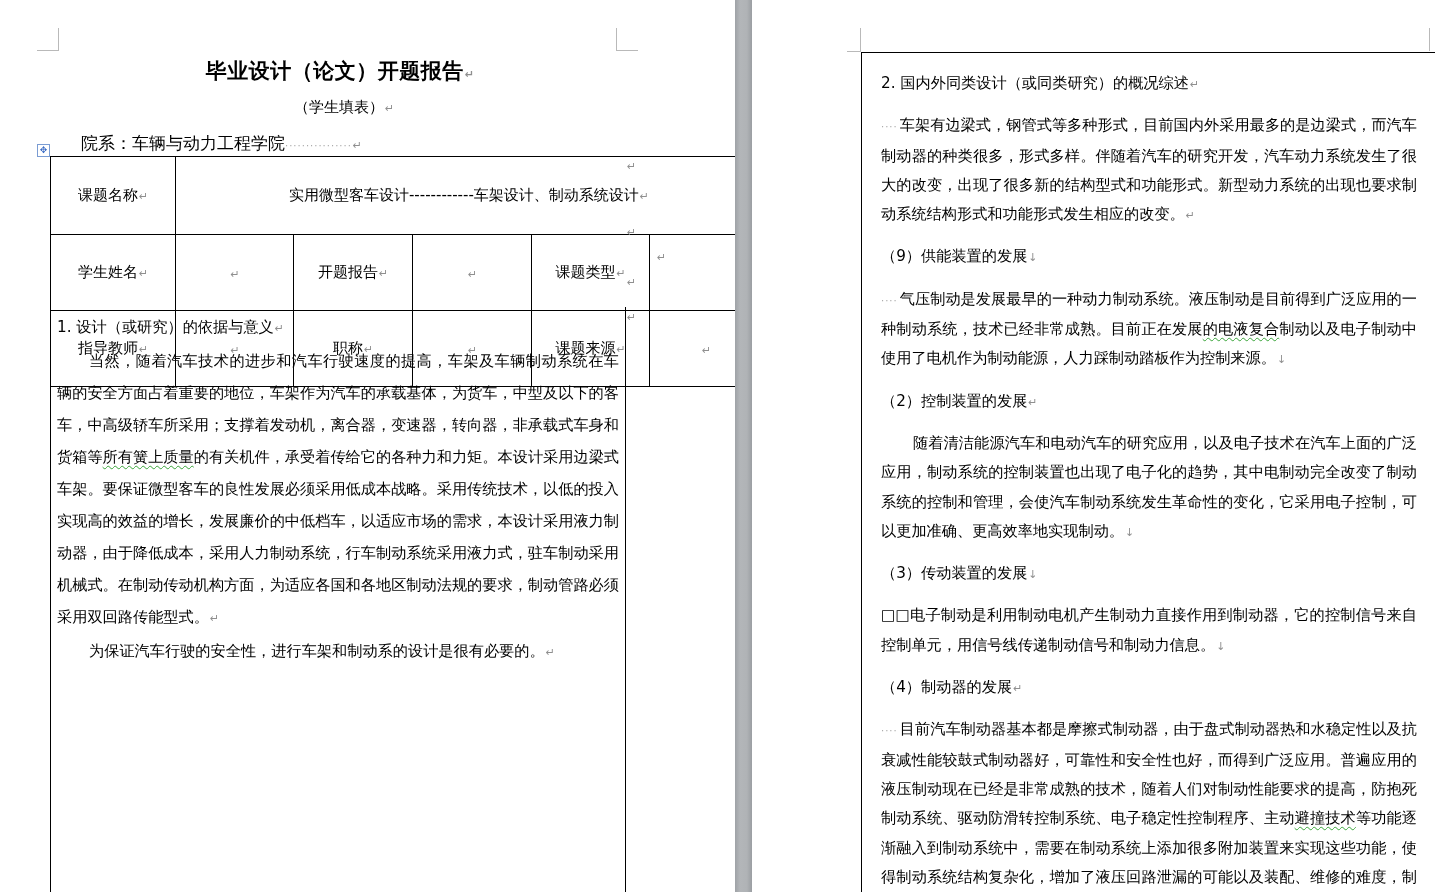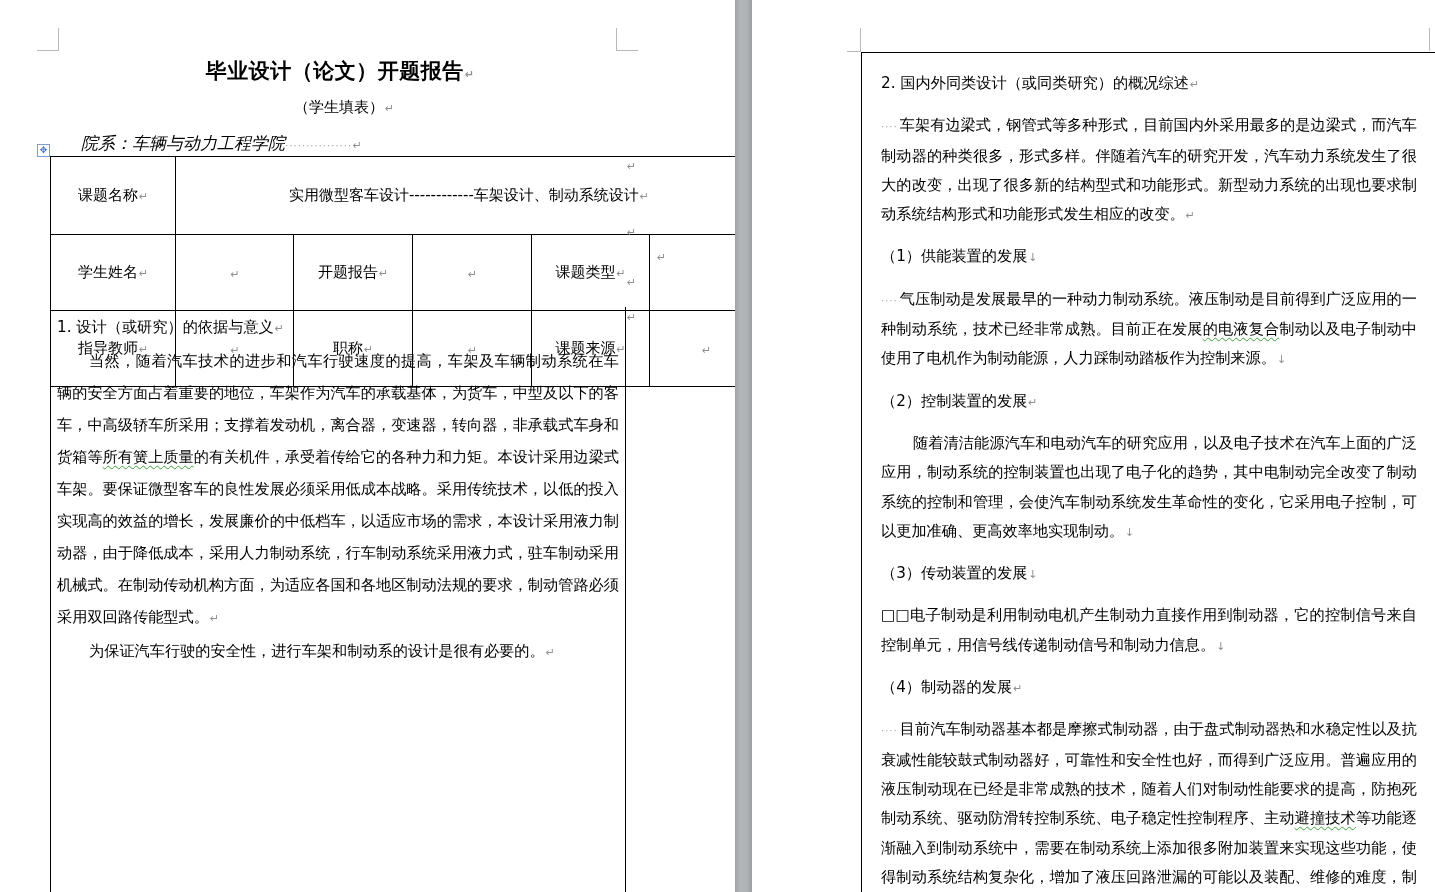--- a/index.html
+++ b/index.html
@@ -17,21 +17,21 @@
     background:linear-gradient(to right,#9ea2a6 0%,#b3b6b9 30%,#b0b3b6 70%,#9a9ea2 100%);
   }
   .crop { position:absolute; background:#b9b9b9; }
   .pm { color:#8f8f8f; font-size:11px; margin-left:1px; }
   .dots { color:#a8a8a8; letter-spacing:1px; font-size:10px; }
   .title {
     position:absolute; left:0; width:680px; top:57px; text-align:center;
     font-size:21px; font-weight:bold; letter-spacing:0.5px;
   }
   .subtitle { position:absolute; left:0; width:688px; top:98px; text-align:center; font-size:15px; }
-  .dept { position:absolute; left:81px; top:132px; font-size:17px;font-style:italic; }
+  .dept { position:absolute; left:81px; top:132px; font-size:17px; }
   .table-handle {
     position:absolute; left:37px; top:144px; width:11px; height:11px;
     border:1px solid #7a9cd3; color:#3a6bc4; font-size:9px; line-height:10px;
     text-align:center; background:#fff;
   }
   .tbl { position:absolute; left:50px; top:156px; border-collapse:collapse; }
   .tbl td {
     border:1px solid #000; text-align:center; font-size:15px; padding:12px;
     height:51px;
   }
@@ -115,21 +115,21 @@
 
 <div id="page-right" class="page">
   <div class="crop" style="left:108px;top:28px;width:1px;height:23px;"></div>
   <div class="crop" style="left:95px;top:51px;width:14px;height:1px;"></div>
   <div class="crop" style="left:677px;top:28px;width:1px;height:23px;"></div>
 
   <div class="right-box"></div>
   <div class="right-text">
     <p><span>2. 国内外同类设计（或同类研究）的概况综述</span><span class="pm">↵</span></p>
     <p><span class="dots">····</span><span style="padding-left:2px;">车架有边梁式，钢管式等多种形式，目前国内外采用最多的是边梁式，而汽车制动器的种类很多，形式多样。伴随着汽车的研究开发，汽车动力系统发生了很大的改变，出现了很多新的结构型式和功能形式。新型动力系统的出现也要求制动系统结构形式和功能形式发生相应的改变。</span><span class="pm">↵</span></p>
-    <p><span>（1）供能装置的发展</span><span class="pm">↓</span></p>
+    <p><span>（9）供能装置的发展</span><span class="pm">↓</span></p>
     <p><span class="dots">····</span><span style="padding-left:2px;">气压制动是发展最早的一种动力制动系统。液压制动是目前得到广泛应用的一种制动系统，技术已经非常成熟。目前正在发展</span><span class="wavy">的电液复合</span><span>制动以及电子制动中使用了电机作为制动能源，人力踩制动踏板作为控制来源。</span><span class="pm">↓</span></p>
     <p><span>（2）控制装置的发展</span><span class="pm">↵</span></p>
     <p class="indent"><span>随着清洁能源汽车和电动汽车的研究应用，以及电子技术在汽车上面的广泛应用，制动系统的控制装置也出现了电子化的趋势，其中电制动完全改变了制动系统的控制和管理，会使汽车制动系统发生革命性的变化，它采用电子控制，可以更加准确、更高效率地实现制动。</span><span class="pm">↓</span></p>
     <p><span>（3）传动装置的发展</span><span class="pm">↓</span></p>
     <p><span>□□电子制动是利用制动电机产生制动力直接作用到制动器，它的控制信号来自控制单元，用信号线传递制动信号和制动力信息。</span><span class="pm">↓</span></p>
     <p><span>（4）制动器的发展</span><span class="pm">↵</span></p>
     <p><span class="dots">····</span><span style="padding-left:2px;">目前汽车制动器基本都是摩擦式制动器，由于盘式制动器热和水稳定性以及抗衰减性能较鼓式制动器好，可靠性和安全性也好，而得到广泛应用。普遍应用的液压制动现在已经是非常成熟的技术，随着人们对制动性能要求的提高，防抱死制动系统、驱动防滑转控制系统、电子稳定性控制程序、主动</span><span class="wavy">避撞技术</span><span>等功能逐渐融入到制动系统中，需要在制动系统上添加很多附加装置来实现这些功能，使得制动系统结构复杂化，增加了液压回路泄漏的可能以及装配、维修的难度，制动系统要求结构更加简洁，功能更加全面和可靠，制动系统的管理也成为必须要面对的问题，电子技术的应用是大势所趋。</span><span class="pm">↵</span></p>
   </div>
 </div>
 

